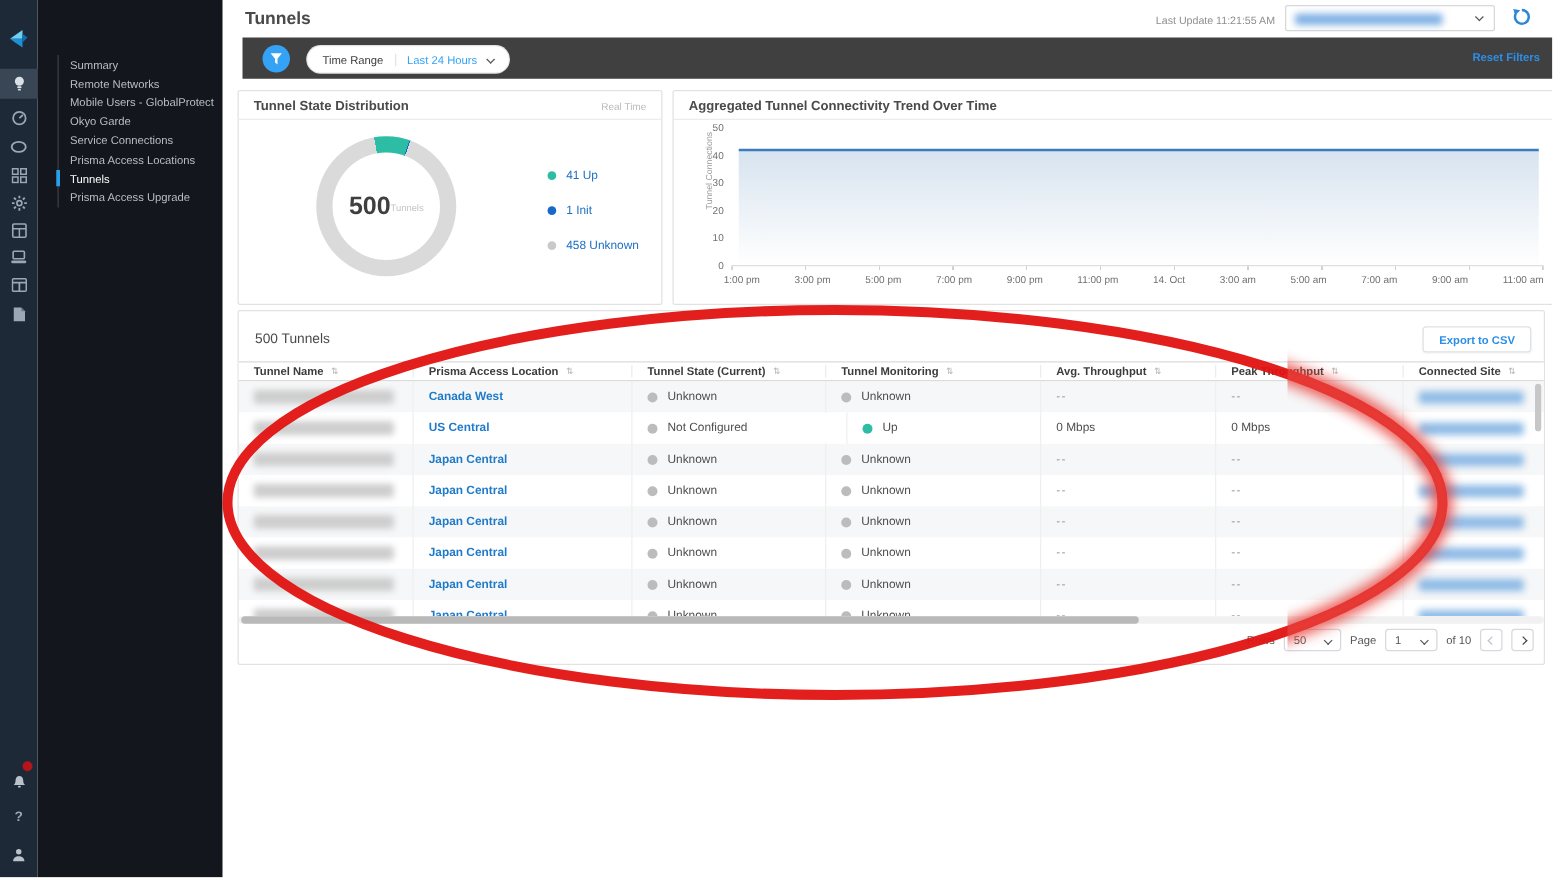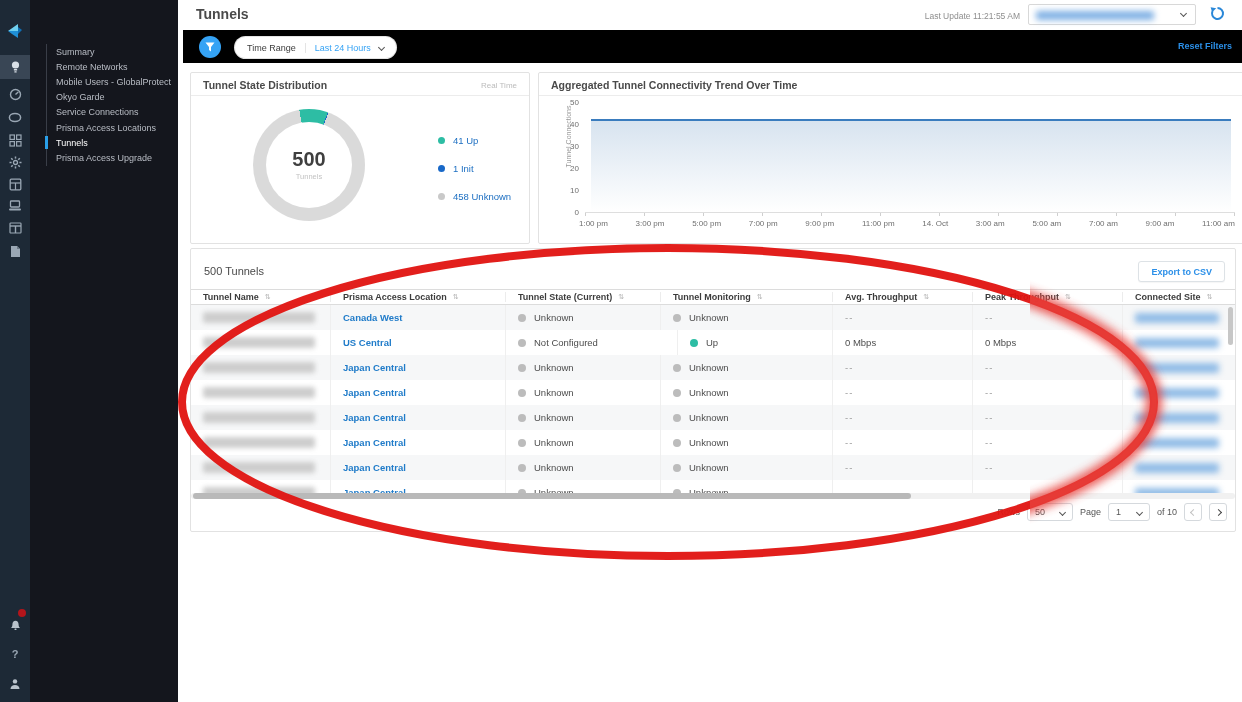--- a/index.html
+++ b/index.html
@@ -32,37 +32,37 @@
 .instance-box{position:absolute;right:46px;top:4px;width:168px;height:21px;background:#fff;border:1px solid #d8d8d8;border-radius:2px;cursor:pointer;}
 .instance-redact{position:absolute;left:7px;top:6px;width:118px;height:9px;background:#7fb0e4;border-radius:2px;filter:blur(3px);}
 .instance-box .chev{position:absolute;right:9px;top:6px;}
 .refresh-btn{position:absolute;right:16px;top:6px;width:16px;height:16px;cursor:pointer;}
 
 .chev{display:inline-block;width:5px;height:5px;border-right:1.4px solid #555;border-bottom:1.4px solid #555;transform:rotate(45deg);}
 .chev.lt{transform:rotate(135deg);border-color:#c2c2c2;}
 .chev.rt{transform:rotate(-45deg);border-color:#444;}
 
 
-.filterbar{position:absolute;left:5px;top:30px;right:0;height:33px;background:#000000;}
+.filterbar{position:absolute;left:16px;top:30px;right:0;height:33px;background:#404040;}
 .funnel-btn{position:absolute;left:16px;top:6px;width:22px;height:22px;border-radius:50%;background:#35a3f5;display:flex;align-items:center;justify-content:center;cursor:pointer;}
 .tr-pill{position:absolute;left:52px;top:7px;height:21px;background:#fff;border-radius:11px;display:flex;align-items:center;padding:0 12px;box-shadow:0 0 0 1px #e3e3e3;cursor:pointer;}
 .tr-label{font-size:9px;color:#3c3c3c;padding-right:9px;border-right:1px solid #e4e4e4;}
 .tr-value{font-size:9px;color:#35a3f5;padding:0 8px 0 9px;}
 .reset-link{position:absolute;right:10px;top:11px;font-size:9px;font-weight:bold;color:#2b8fe8;cursor:pointer;}
 
 
 .card{position:absolute;background:#fff;border:1px solid #e2e2e2;border-radius:2px;}
 .card-head{position:relative;height:23px;border-bottom:1px solid #ececec;}
 .card-title{position:absolute;left:12px;top:6px;font-size:10.5px;font-weight:bold;color:#4a4a4a;}
 .card-badge{position:absolute;right:12px;top:8px;font-size:8px;color:#bcbcbc;}
 
 
 .donut-wrap{position:absolute;left:62px;top:36px;width:112px;height:112px;}
 .donut{width:112px;height:112px;border-radius:50%;}
-.donut-hole{position:absolute;left:13px;top:13px;right:13px;bottom:13px;background:#fff;border-radius:50%;display:flex;flex-direction:column;align-items:center;justify-content:center;}
+.donut-hole{position:absolute;left:13px;top:13px;right:13px;bottom:13px;background:#fff;border-radius:50%;display:flex;align-items:center;justify-content:center;}
 .donut-total{font-size:20px;font-weight:bold;color:#3f3f3f;line-height:20px;}
 .donut-total-label{font-size:7.5px;color:#c3c3c3;margin-top:3px;}
 .legend{position:absolute;left:247px;top:62px;}
 .legend-row{display:flex;align-items:center;margin-bottom:17px;cursor:pointer;}
 .legend-dot{width:7px;height:7px;border-radius:50%;margin-right:8px;}
 .legend-label{font-size:9.5px;color:#1d6fc2;}
 
 
 .ylab{position:absolute;left:-2px;top:60px;font-size:7px;color:#999;transform:rotate(-90deg);transform-origin:center;white-space:nowrap;}
 .ytick{position:absolute;width:30px;text-align:right;font-size:8px;color:#6f6f6f;}

